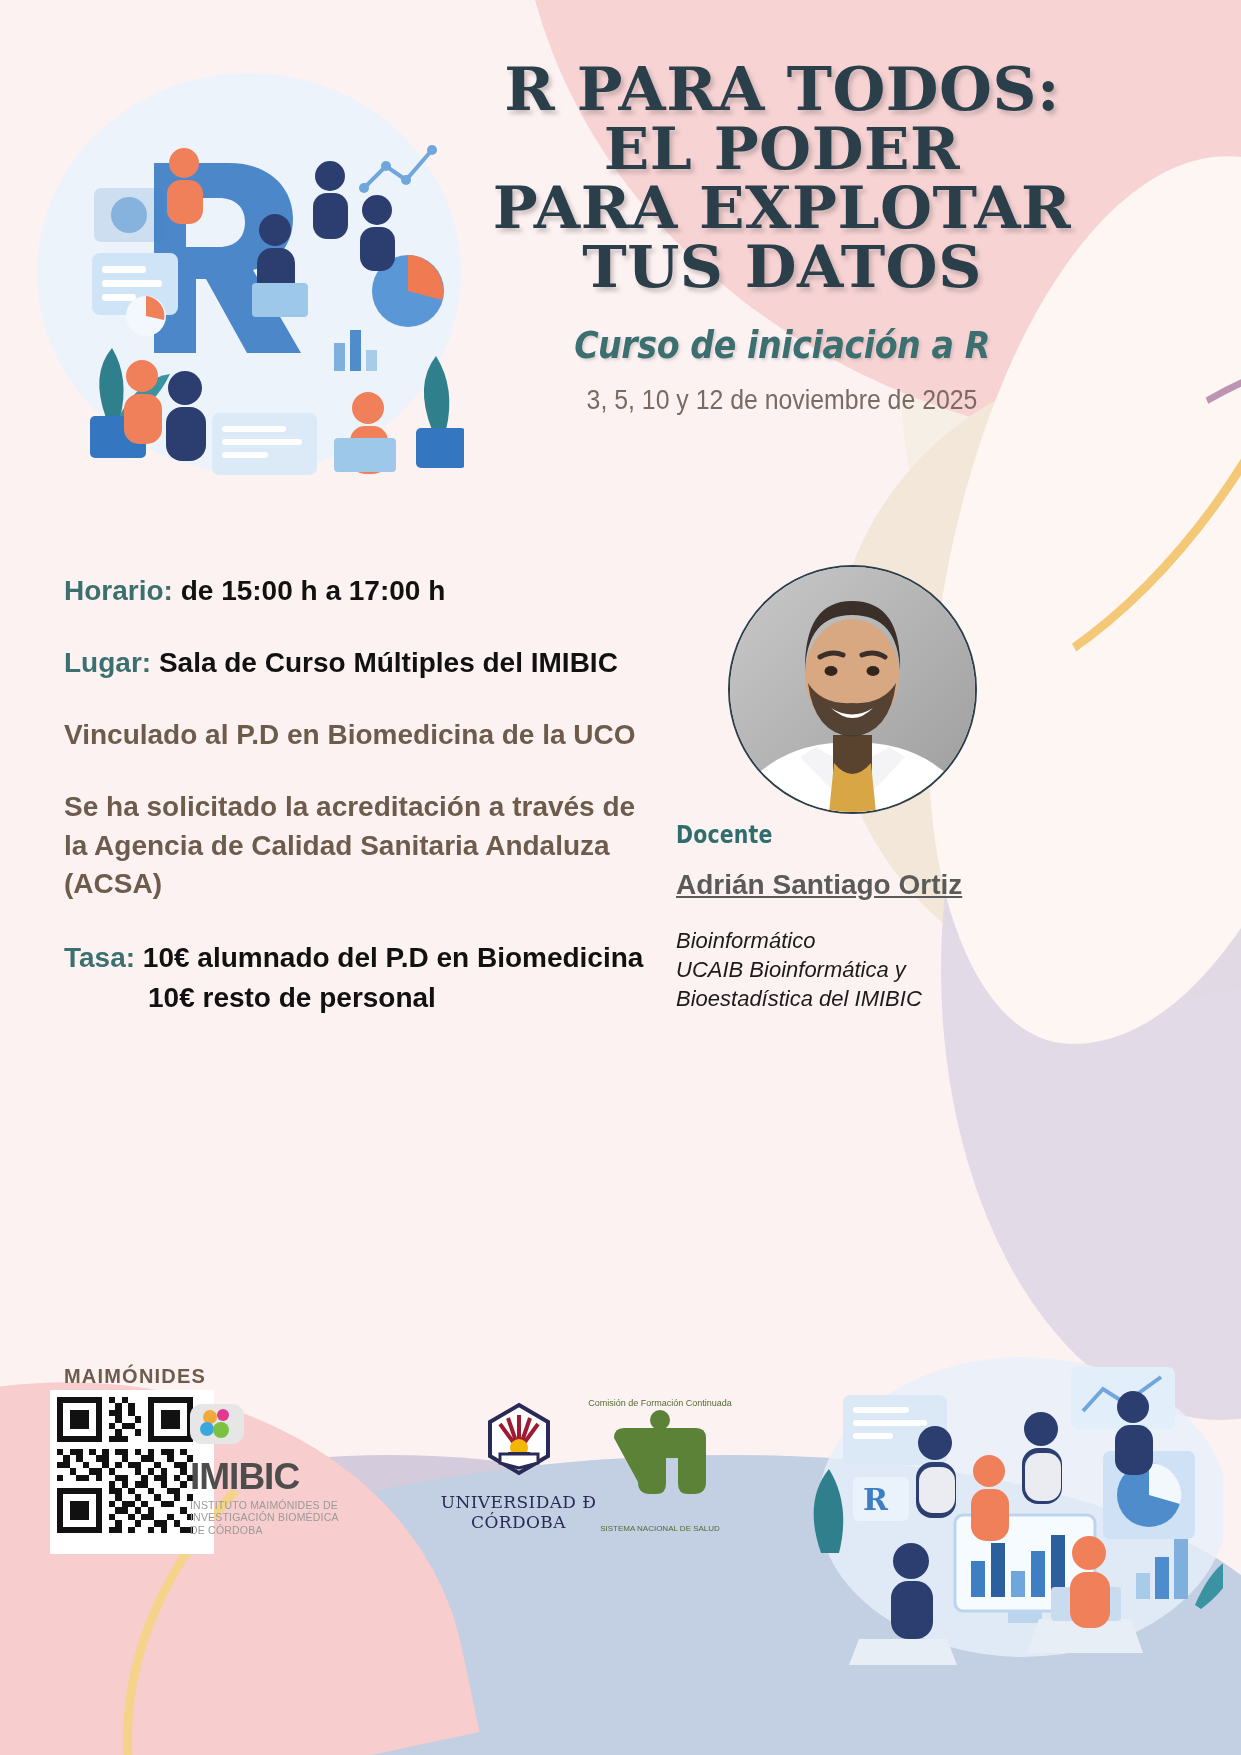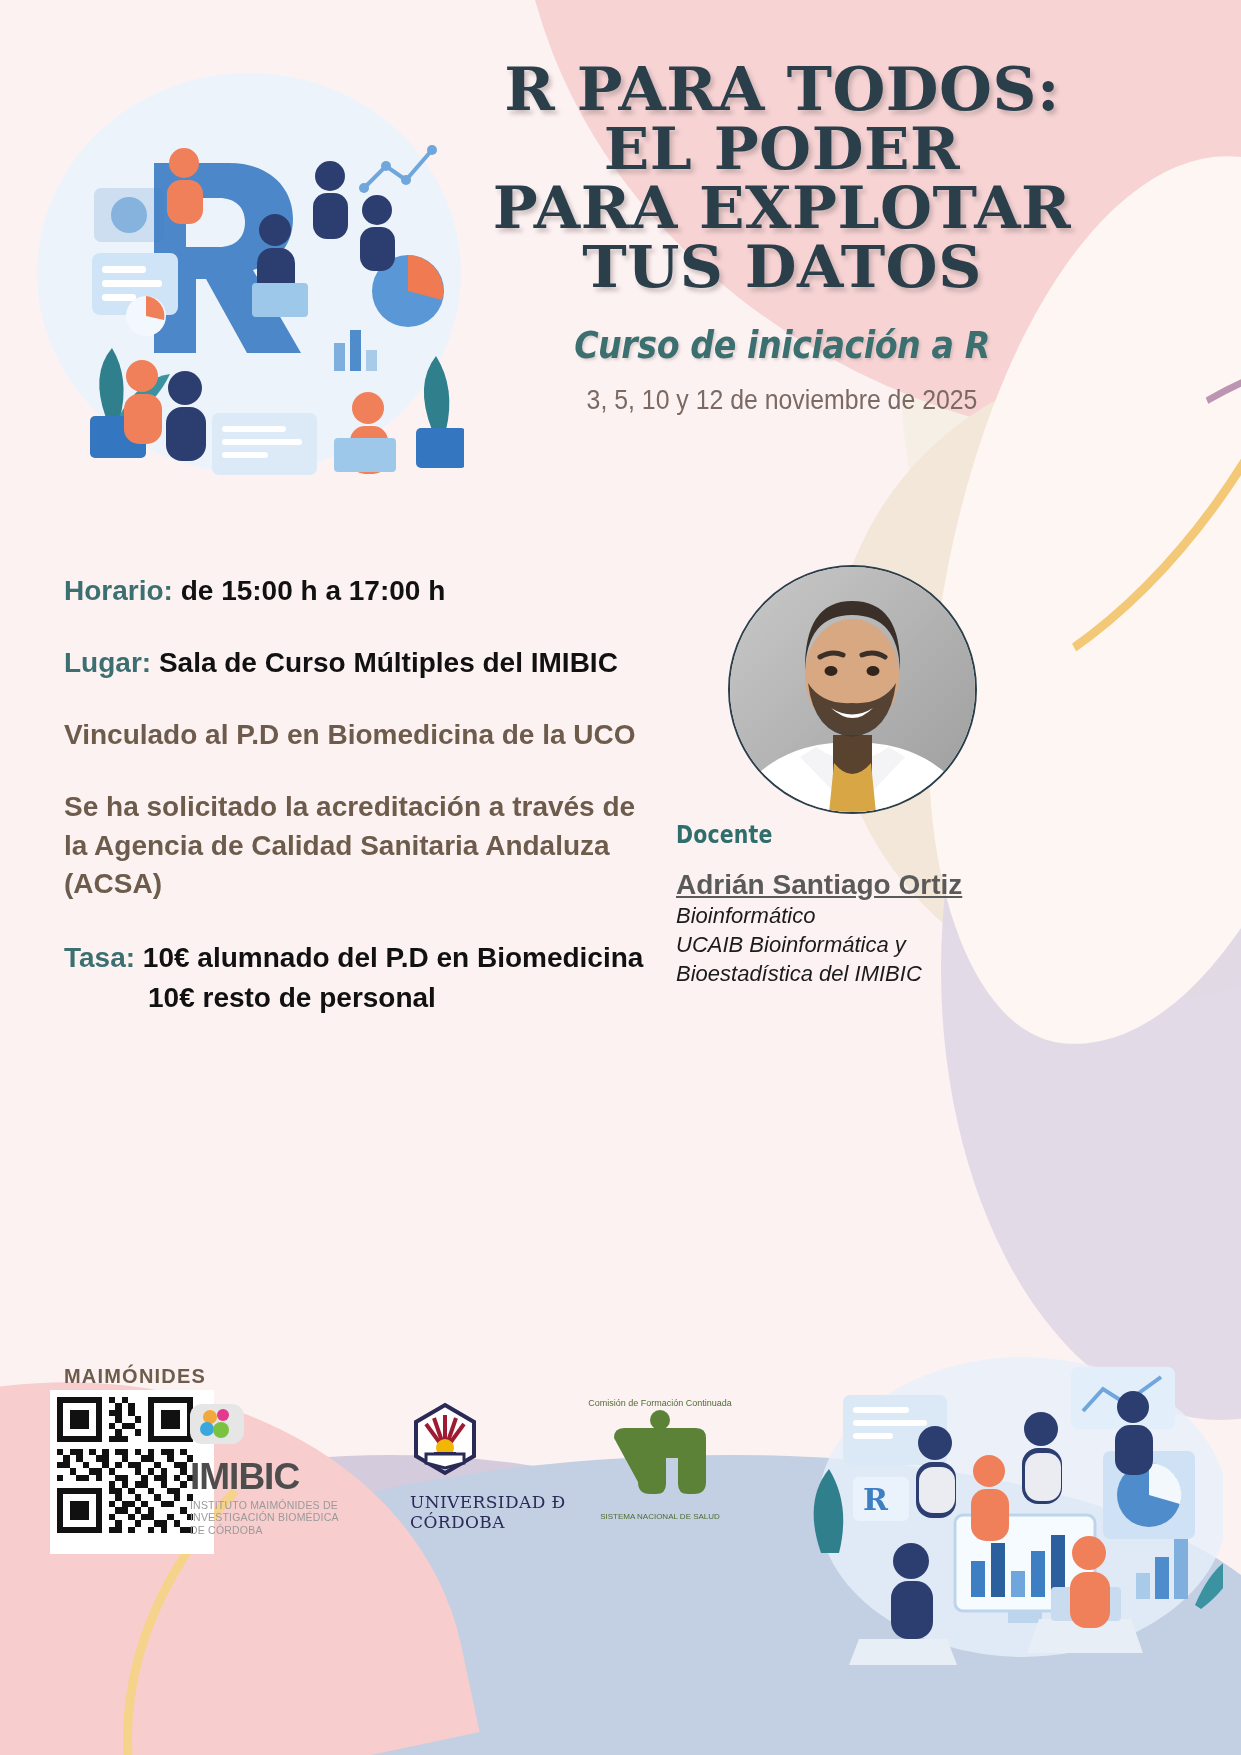--- a/index.html
+++ b/index.html
@@ -109,42 +109,42 @@
   .val{color:#111;font-weight:bold;}
   .brownline{color:#6d5c4c;font-weight:bold;font-size:28px;line-height:1.38;margin:0 0 34px 0;}
   .tasa{margin:0;font-size:28px;font-weight:bold;line-height:1.42;}
   .tasa .row2{display:block;padding-left:84px;color:#111;}
 
   
   .doc{position:absolute;left:676px;top:820px;width:400px;}
   .doc-title{margin:0;font-family:"DejaVu Sans",sans-serif;font-weight:bold;font-style:normal;
     font-size:25px;color:#2f6e6c;transform:scaleX(.82);transform-origin:left;letter-spacing:.2px;}
   .doc-name{margin:20px 0 0 0;font-size:28px;font-weight:bold;color:#5a5a5a;text-decoration:underline;}
-  .doc-bio{margin:0 0 0 0;font-size:22px;font-style:italic;color:#1b1b1b;line-height:1.32;}
+  .doc-bio{margin:25px 0 0 0;font-size:22px;font-style:italic;color:#1b1b1b;line-height:1.32;}
 
   .avatar{
     position:absolute;left:728px;top:565px;width:245px;height:245px;border-radius:50%;
     border:2px solid #2b3f4a;overflow:hidden;
   }
 
   
   .inscribete{
     position:absolute;left:64px;top:1365px;
     font-size:20px;font-weight:bold;color:#6d5c4c;letter-spacing:1.2px;
   }
   .qr{position:absolute;left:50px;top:1390px;width:150px;height:150px;background:#fff;padding:7px;}
   .logos{position:absolute;left:190px;top:1398px;width:530px;height:150px;}
   .imibic-wrap{position:absolute;left:0;top:6px;width:185px;}
   .imibic-name{font-family:"Liberation Sans",sans-serif;font-weight:bold;font-size:37px;color:#4d4d4d;letter-spacing:-1px;margin:10px 0 0 0;line-height:1;}
   .imibic-sub{font-size:10.5px;color:#9a9a9a;line-height:1.18;margin:4px 0 0 0;letter-spacing:.2px;}
-  .uco-wrap{position:absolute;left:220px;top:4px;width:185px;text-align:left;}
+  .uco-wrap{position:absolute;left:236px;top:4px;width:185px;text-align:center;}
   .uco-name{font-family:"DejaVu Serif",serif;font-size:17px;color:#2a2a57;letter-spacing:.4px;margin:6px 0 0 0;}
   .cfc-wrap{position:absolute;left:390px;top:0px;width:160px;text-align:center;}
   .cfc-top{font-size:9px;color:#4e6d33;margin:0;}
-  .cfc-bot{font-size:8px;color:#4e6d33;margin:0;}
+  .cfc-bot{font-size:8px;color:#4e6d33;margin:12px;}
 
   .foot-illu{position:absolute;right:18px;bottom:78px;width:420px;height:330px;}
 </style>
 </head>
 <body>
 
 <div id="poster">
 
   <div class="bg-layer">
     <div class="blob b-cream"></div>

